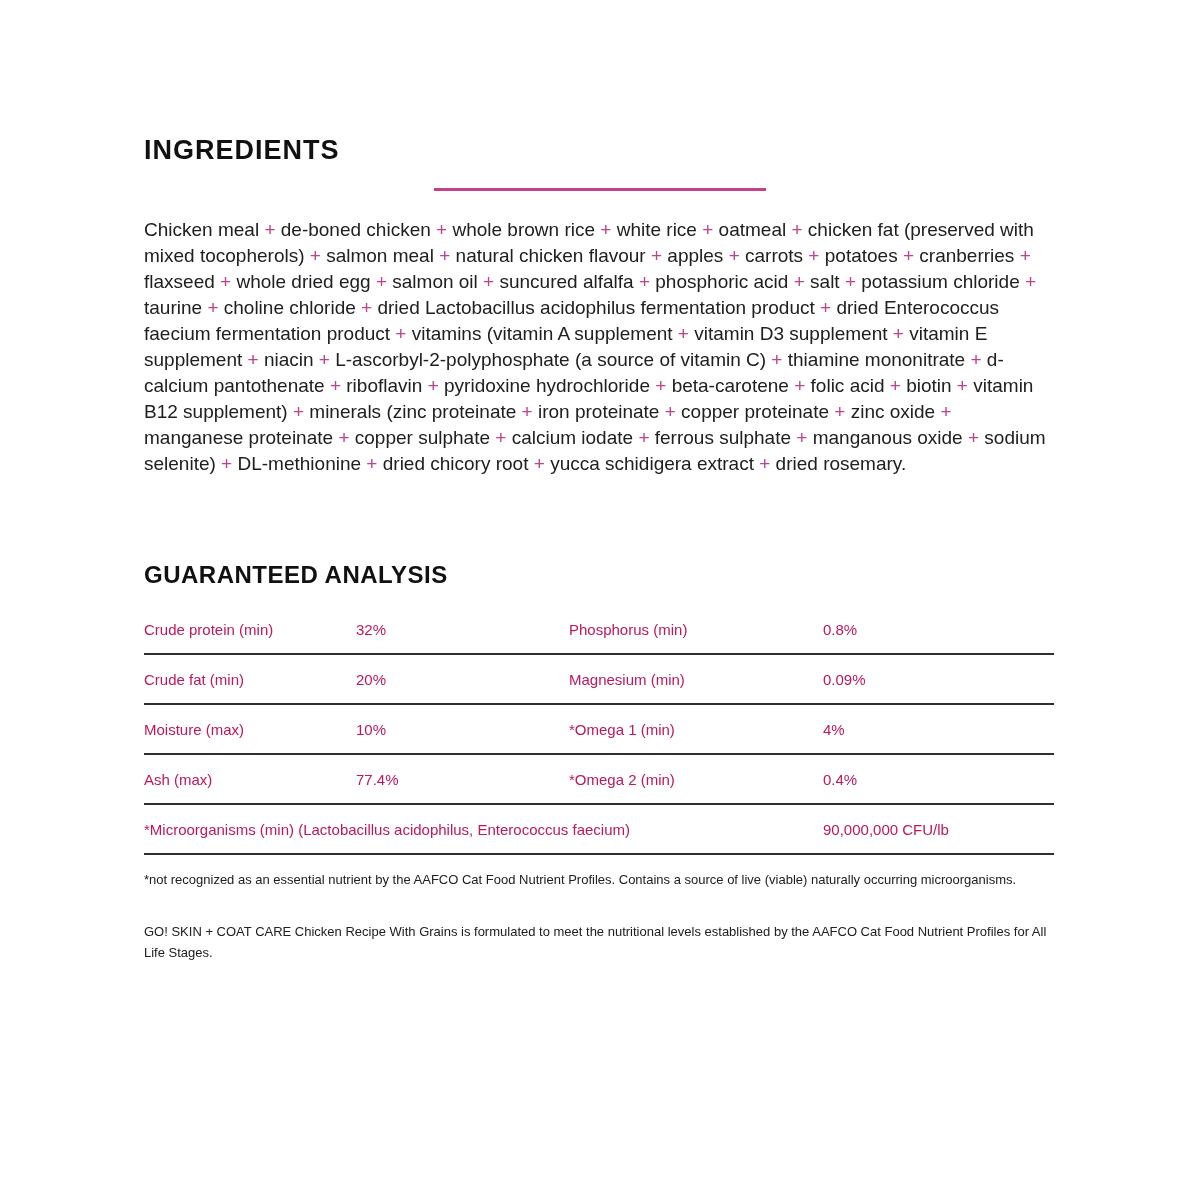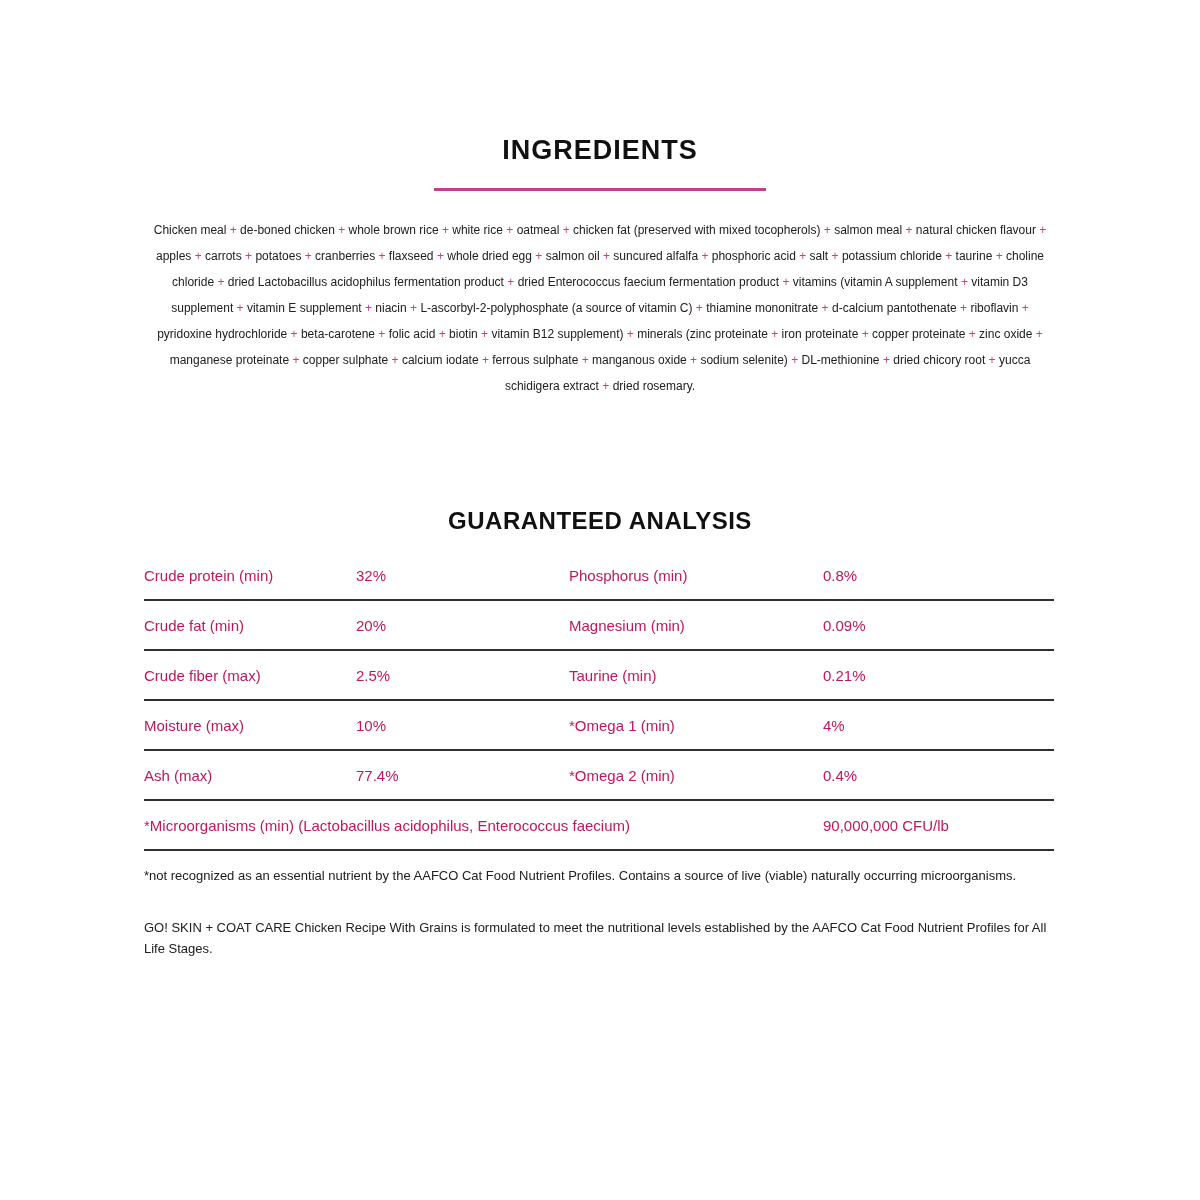--- a/index.html
+++ b/index.html
@@ -8,51 +8,48 @@
     margin: 0; padding: 0;
     width: 1200px; height: 1200px;
     background: #ffffff;
     color: var(--text);
     font-family: "Liberation Sans", sans-serif;
   }
   .content { width: 912px; margin: 0 auto; }
 
   .ingredients-title {
     margin: 135px 0 0 0;
-    text-align: center;
     font-size: 27px;
     line-height: 30px;
     font-weight: 800;
     letter-spacing: 1px;
     color: #111111;
   }
   .accent-rule {
     width: 332px; height: 3px;
     margin: 23px auto 0 auto;
     background: var(--accent);
     border: none;
   }
   .ingredients-text {
     margin: 26px auto 0 auto;
     width: 912px;
-    text-align: center;
-    font-size: 12px;
+    font-size: 19px;
     line-height: 26px;
     color: #202020;
   }
   .plus { color: var(--accent); font-weight: 500; }
 
   .analysis-title {
-    margin: 108px 0 0 0;
+    margin: 84px 0 0 0;
     font-size: 24px;
     line-height: 28px;
     font-weight: 800;
     letter-spacing: 0.5px;
     color: #111111;
-    text-align: center;
   }
   .analysis-table { margin-top: 16px; width: 910px; }
   .arow {
     display: grid;
     grid-template-columns: 212px 213px 254px 231px;
     height: 50px;
     align-items: center;
     border-bottom: 2px solid var(--rule);
     font-size: 15px;
   }
@@ -94,26 +91,20 @@
         <div class="cell lab">Phosphorus (min)</div>
         <div class="cell val">0.8%</div>
       </div>
       <div class="arow">
         <div class="cell lab">Crude fat (min)</div>
         <div class="cell val">20%</div>
         <div class="cell lab">Magnesium (min)</div>
         <div class="cell val">0.09%</div>
       </div>
       <div class="arow">
-        <div class="cell lab">Crude fiber (max)</div>
-        <div class="cell val">2.5%</div>
-        <div class="cell lab">Taurine (min)</div>
-        <div class="cell val">0.21%</div>
-      </div>
-      <div class="arow">
         <div class="cell lab">Moisture (max)</div>
         <div class="cell val">10%</div>
         <div class="cell lab">*Omega 1 (min)</div>
         <div class="cell val">4%</div>
       </div>
       <div class="arow">
         <div class="cell lab">Ash (max)</div>
         <div class="cell val">77.4%</div>
         <div class="cell lab">*Omega 2 (min)</div>
         <div class="cell val">0.4%</div>

